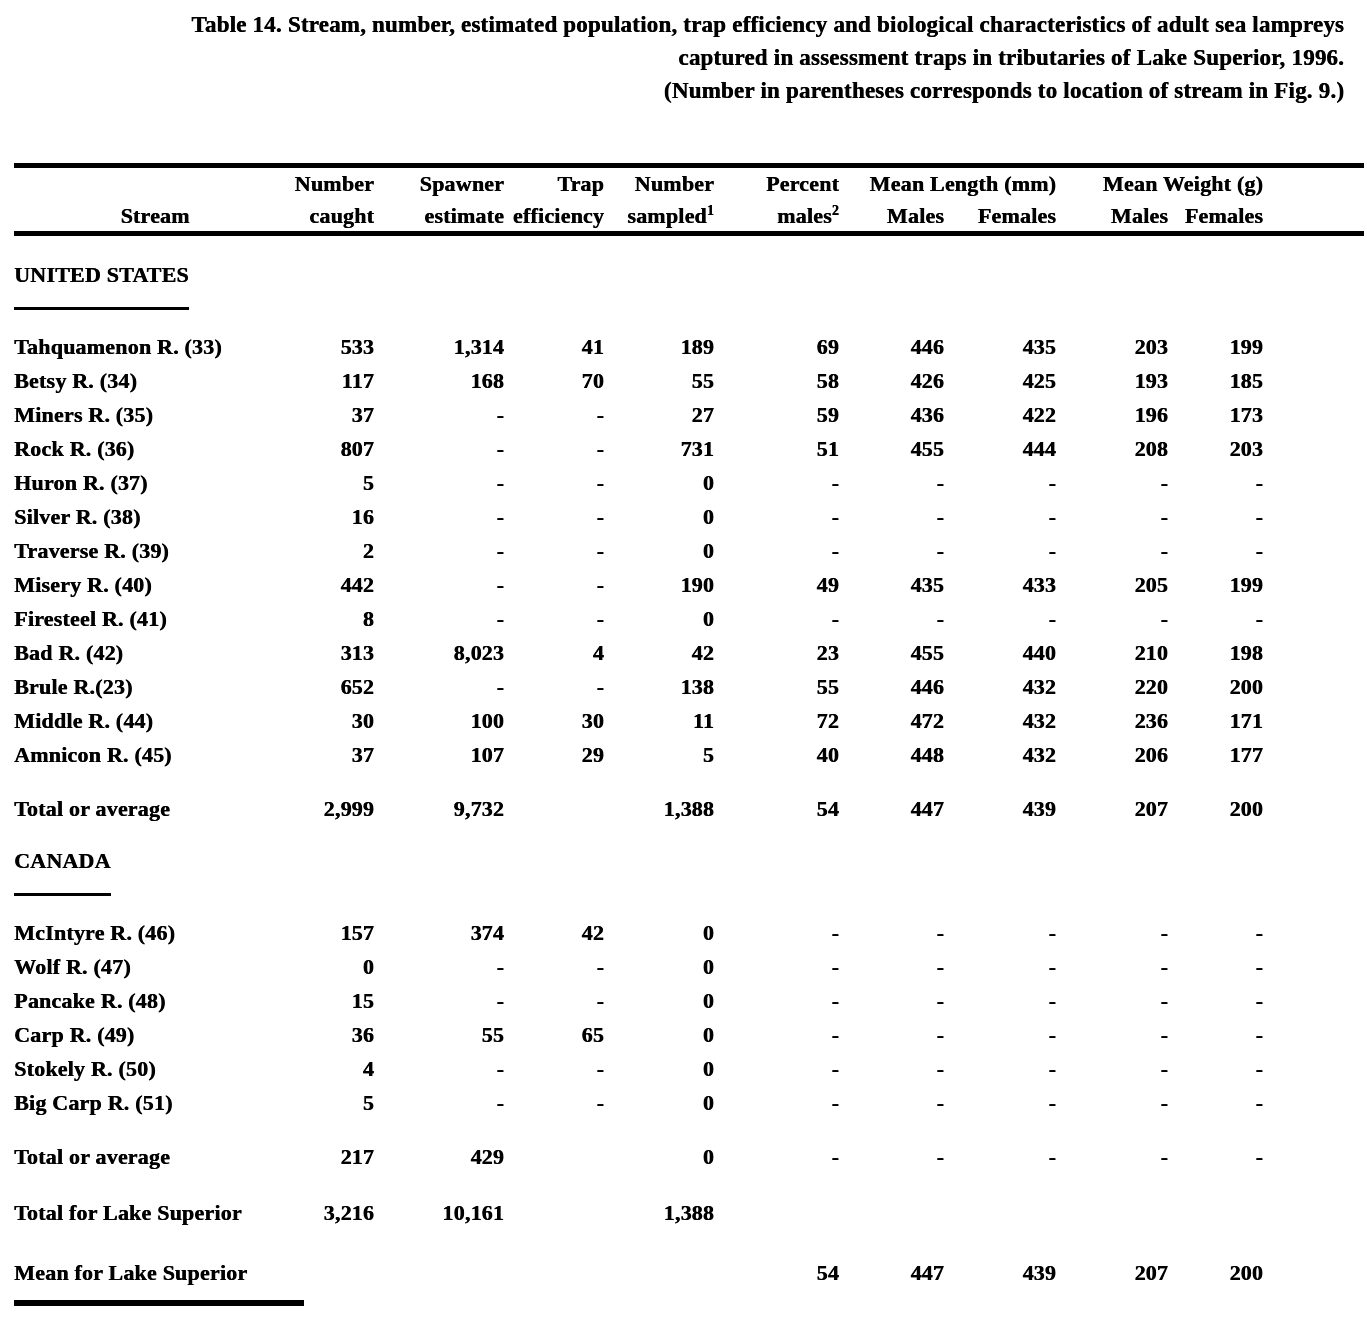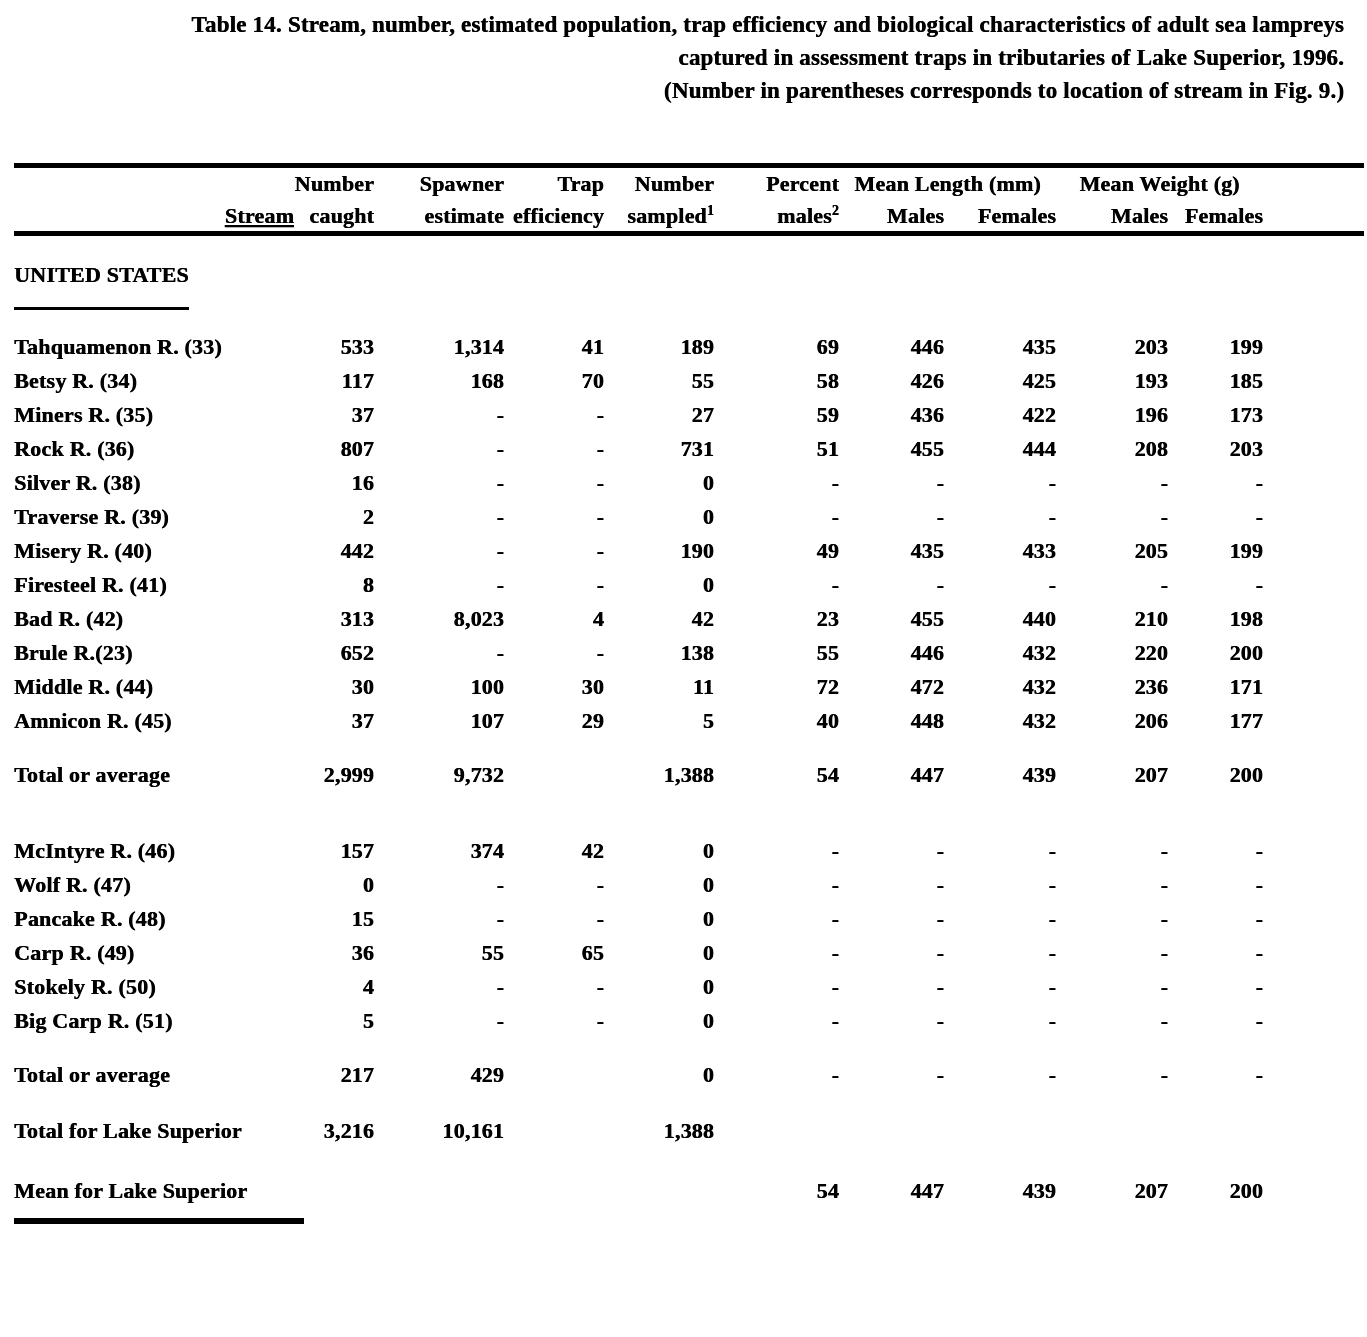--- a/index.html
+++ b/index.html
@@ -37,22 +37,22 @@
   }
   table.lamprey th, table.lamprey td {
     padding: 0;
     font-weight: 700;
     vertical-align: bottom;
     overflow: hidden;
     white-space: nowrap;
   }
   thead { border-top: 5px solid #000; border-bottom: 5px solid #000; }
   thead th { text-align: right; padding-right: 6px; line-height: 30px; }
-  thead th.stream-h { text-align: right; padding-left: 2px; text-decoration: underline; }
-  thead th.group-h { text-align: center; padding-right: 0; }
+  thead th.stream-h { text-align: center; padding-left: 2px; }
+  thead th.group-h { text-align: right; padding-right: 0; }
   thead tr.h1 th { height: 31px; }
   thead tr.h2 th { height: 32px; }
   sup { font-size: 14px; line-height: 0; }
   td.stream-cell { text-align: left; padding-left: 2px; }
   td.num-cell { text-align: right; padding-right: 6px; }
   tr.data-row td, tr.total-row td, tr.summary-row td { height: 34px; }
   tr.section-row td { height: 30px; }
   .section-label {
     display: inline-block;
     border-bottom: 3px solid #000;
@@ -178,20 +178,33 @@
           <td class="num-cell">-</td>
           <td class="num-cell">731</td>
           <td class="num-cell">51</td>
           <td class="num-cell">455</td>
           <td class="num-cell">444</td>
           <td class="num-cell">208</td>
           <td class="num-cell">203</td>
           <td></td>
         </tr>
         <tr class="data-row">
+          <td class="stream-cell">Huron R. (37)</td>
+          <td class="num-cell">5</td>
+          <td class="num-cell">-</td>
+          <td class="num-cell">-</td>
+          <td class="num-cell">0</td>
+          <td class="num-cell">-</td>
+          <td class="num-cell">-</td>
+          <td class="num-cell">-</td>
+          <td class="num-cell">-</td>
+          <td class="num-cell">-</td>
+          <td></td>
+        </tr>
+        <tr class="data-row">
           <td class="stream-cell">Silver R. (38)</td>
           <td class="num-cell">16</td>
           <td class="num-cell">-</td>
           <td class="num-cell">-</td>
           <td class="num-cell">0</td>
           <td class="num-cell">-</td>
           <td class="num-cell">-</td>
           <td class="num-cell">-</td>
           <td class="num-cell">-</td>
           <td class="num-cell">-</td>
@@ -300,20 +313,23 @@
           <td class="num-cell">54</td>
           <td class="num-cell">447</td>
           <td class="num-cell">439</td>
           <td class="num-cell">207</td>
           <td class="num-cell">200</td>
           <td></td>
         </tr>
         <tr class="spacer">
           <td colspan="11" style="height: 26px;"></td>
         </tr>
+        <tr class="section-row">
+          <td colspan="11" class="stream-cell"><span class="section-label">CANADA</span></td>
+        </tr>
         <tr class="spacer">
           <td colspan="11" style="height: 16px;"></td>
         </tr>
         <tr class="data-row">
           <td class="stream-cell">McIntyre R. (46)</td>
           <td class="num-cell">157</td>
           <td class="num-cell">374</td>
           <td class="num-cell">42</td>
           <td class="num-cell">0</td>
           <td class="num-cell">-</td>

